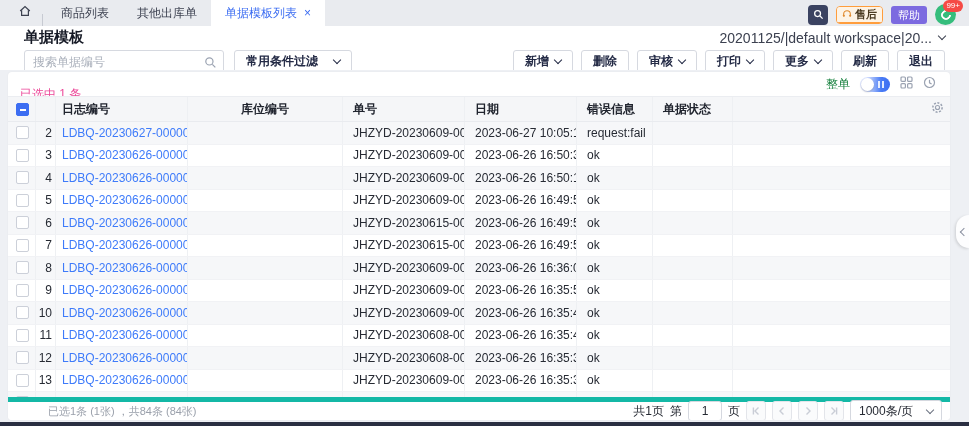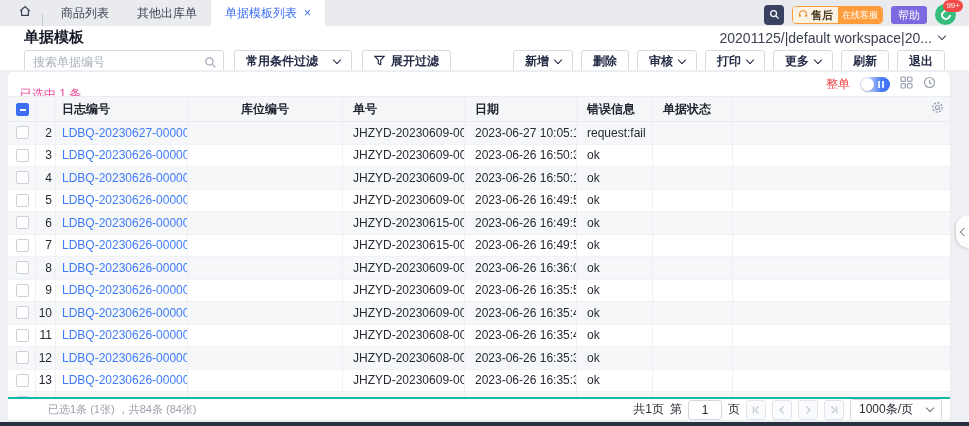--- a/index.html
+++ b/index.html
@@ -8,21 +8,21 @@
   .chev-left { display:inline-block; width:6px; height:6px; border-left:1.4px solid #8a90a0; border-bottom:1.4px solid #8a90a0; transform:rotate(45deg); }
   
   .tabbar { height:26px; background:#e9ebef; display:flex; align-items:flex-end; padding-left:12px; }
   .home-btn { width:26px; height:26px; display:flex; align-items:center; justify-content:center; cursor:pointer; }
   .tab-divider { width:1px; height:12px; background:#c7cad2; margin:0 4px; }
   .tab { height:26px; display:flex; align-items:center; padding:0 14px; font-size:12px; color:#3c4150; cursor:pointer; }
   .tab.active { background:#fff; color:#3d6ef2; }
   .tab .close-x { margin-left:7px; font-size:12px; color:#3d6ef2; line-height:1; }
   .tabbar-right { margin-left:auto; display:flex; align-items:center; gap:8px; padding-right:12px; }
   .search-sq { width:20px; height:20px; background:#3a4261; border-radius:4px; display:flex; align-items:center; justify-content:center; cursor:pointer; }
-  .service-pill { height:18px; border:1px solid #ff9d3c; border-radius:4px; display:flex; overflow:hidden; cursor:pointer; }
+  .service-pill { height:18px; border:1px solid #ff9d3c; border-radius:4px; display:flex; overflow:hidden; cursor:pointer;flex-direction:column; }
   .service-left { display:flex; align-items:center; gap:3px; background:#fdf3e5; padding:0 5px; font-size:11px; color:#4a3a20; font-weight:bold; }
   .service-right { display:flex; align-items:center; background:#ff9d3c; color:#fff; font-size:9px; padding:0 4px; }
   .help-btn { height:18px; padding:0 7px; background:#7c6ae0; border-radius:3px; color:#fff; font-size:11px; display:flex; align-items:center; cursor:pointer; }
   .avatar-wrap { position:relative; width:22px; height:22px; }
   .avatar { width:21px; height:21px; border-radius:50%; background:#35bd7c; display:flex; align-items:center; justify-content:center; }
   .avatar-ring { width:10px; height:10px; border:2.4px solid #fff; border-right-color:transparent; border-radius:50%; transform:rotate(-45deg); }
   .badge { position:absolute; top:-4px; right:-6px; background:#f54a45; color:#fff; font-size:8px; line-height:1; padding:2px 3px; border-radius:7px; }
   
   .whiteband { background:#fff; padding:3px 24px 7px; }
   .titlerow { display:flex; justify-content:space-between; align-items:center; height:17px; }
@@ -35,21 +35,21 @@
   .search-box input::placeholder { color:#aab0bb; }
   .search-box .mag { position:absolute; right:7px; top:5px; }
   .btn { height:24px; border:1px solid #d6d9e0; border-radius:3px; background:#fff; display:inline-flex; align-items:center; gap:6px; padding:0 11px; font-size:12px; color:#232a45; font-weight:600; cursor:pointer; white-space:nowrap; }
   .tool-right { display:flex; align-items:center; gap:8px; }
   
   .content { position:absolute; top:70px; bottom:4px; left:0; right:0; background:#eef0f4; }
   .card { position:absolute; left:8px; top:2px; bottom:2px; right:19px; background:#fff; border-radius:4px; display:flex; flex-direction:column; overflow:hidden; box-shadow:0 0 2px rgba(0,0,0,.05); }
   .selectrow { height:24px; display:flex; align-items:center; justify-content:space-between; padding:0 14px 0 12px; }
   .selected-info { font-size:12px; color:#ec4899;margin-top:20px; }
   .selectrow-right { display:flex; align-items:center; gap:10px; }
-  .whole-doc { font-size:12px; color:#ef4444; }
+  .whole-doc { font-size:12px; color:#15803d; }
   .toggle { position:relative; width:30px; height:15px; border-radius:8px; background:linear-gradient(90deg,#dfe7ff 20%,#4a7cf5 70%,#3d6ef2 100%); cursor:pointer; }
   .toggle .knob { position:absolute; left:1px; top:1px; width:13px; height:13px; border-radius:50%; background:#fff; box-shadow:0 1px 2px rgba(0,0,0,.2); }
   .toggle .lines { position:absolute; right:6px; top:4px; width:2px; height:7px; background:rgba(255,255,255,.85); box-shadow:-4px 0 0 rgba(255,255,255,.85); }
   
   .thead { height:26px; display:flex; align-items:center; background:#f5f6f8; border-top:1px solid #ebedf1; border-bottom:1px solid #e9ebef; font-size:12px; font-weight:600; color:#20242e; }
   .tbody { flex:1; overflow:hidden; }
   .trow { height:22.5px; display:flex; align-items:center; font-size:12px; color:#262a33; border-bottom:1px solid #f1f2f5; background:#fff; }
   .trow.stripe { background:#f6f7f9; }
   .cell { height:100%; display:flex; align-items:center; padding:0 10px; border-right:1px solid #eef0f3; overflow:hidden; white-space:nowrap; }
   .col-check { width:28px; padding:0 0 0 8px; }
@@ -61,21 +61,21 @@
   .col-date { width:112px; }
   .col-err  { width:76px; }
   .col-status { width:80px; }
   .col-fill { flex:1; border-right:none; }
   .col-gear { width:26px; border-right:none; justify-content:center; padding:0; }
   .cb { width:13px; height:13px; border:1px solid #ccd0d9; border-radius:2px; background:#fff; }
   .cb.ind { background:#3d6ef2; border-color:#3d6ef2; position:relative; }
   .cb.ind::after { content:""; position:absolute; left:2.5px; top:5px; width:6px; height:2px; background:#fff; }
   .link { color:#3e7bfa; cursor:pointer; }
   
-  .cardfooter { height:23px; border-top:2px solid #14b8a6; display:flex; align-items:center; justify-content:space-between; padding:0 8px 0 40px; background:#fff; }
+  .cardfooter { height:23px; border-top:5px solid #14b8a6; display:flex; align-items:center; justify-content:space-between; padding:0 8px 0 40px; background:#fff; }
   .sum-text { font-size:11px; color:#9aa0ab; }
   .pager { display:flex; align-items:center; gap:6px; font-size:12px; color:#262a33; }
   .page-input { width:34px; height:20px; border:1px solid #d5d8df; border-radius:3px; text-align:center; font-size:12px; color:#262a33; outline:none; font-family:inherit; }
   .navbtn { width:20px; height:20px; border:1px solid #e3e5ea; border-radius:3px; background:#fafbfc; display:flex; align-items:center; justify-content:center; color:#c9cdd6; cursor:default; }
   .size-select { height:22px; border:1px solid #d5d8df; border-radius:3px; background:#fff; display:flex; align-items:center; gap:14px; padding:0 8px; font-size:12px; color:#262a33; cursor:pointer; }
   .collapse-handle { position:absolute; right:0; top:215px; width:13px; height:33px; background:#fdfdfe; border-radius:17px 0 0 17px; box-shadow:-1px 1px 3px rgba(0,0,0,.14); display:flex; align-items:center; justify-content:center; padding-left:3px; cursor:pointer; }
   .bottombar { position:absolute; bottom:0; left:0; right:0; height:4px; background:#2a2f42; }
   .icon-gray { color:#9aa2b1; }
 </style>
 </head>
@@ -148,28 +148,20 @@
         <span class="mag">
           <svg width="13" height="13" viewBox="0 0 13 13" fill="none" stroke="#9aa2b1" stroke-width="1.2">
               <circle cx="5.4" cy="5.4" r="3.6"></circle>
               <line x1="8.3" y1="8.3" x2="11.3" y2="11.3"></line>
             </svg>
         </span>
       </div>
       <button class="btn" style="gap:16px">
         <span>常用条件过滤</span>
         <span class="chev"></span>
-      </button>
-      <button class="btn">
-        <span>
-          <svg width="11" height="11" viewBox="0 0 12 12" fill="none" stroke="#232a45" stroke-width="1.3">
-              <path d="M1 1.5 H11 L7.3 5.6 V10.5 L4.7 9.5 V5.6 Z"></path>
-            </svg>
-        </span>
-        <span>展开过滤</span>
       </button>
     </div>
     <div class="tool-right">
       <button class="btn">
           <span>新增</span>
           <span class="chev"></span>
         </button>
       <button class="btn">
           <span>删除</span>
         </button>

